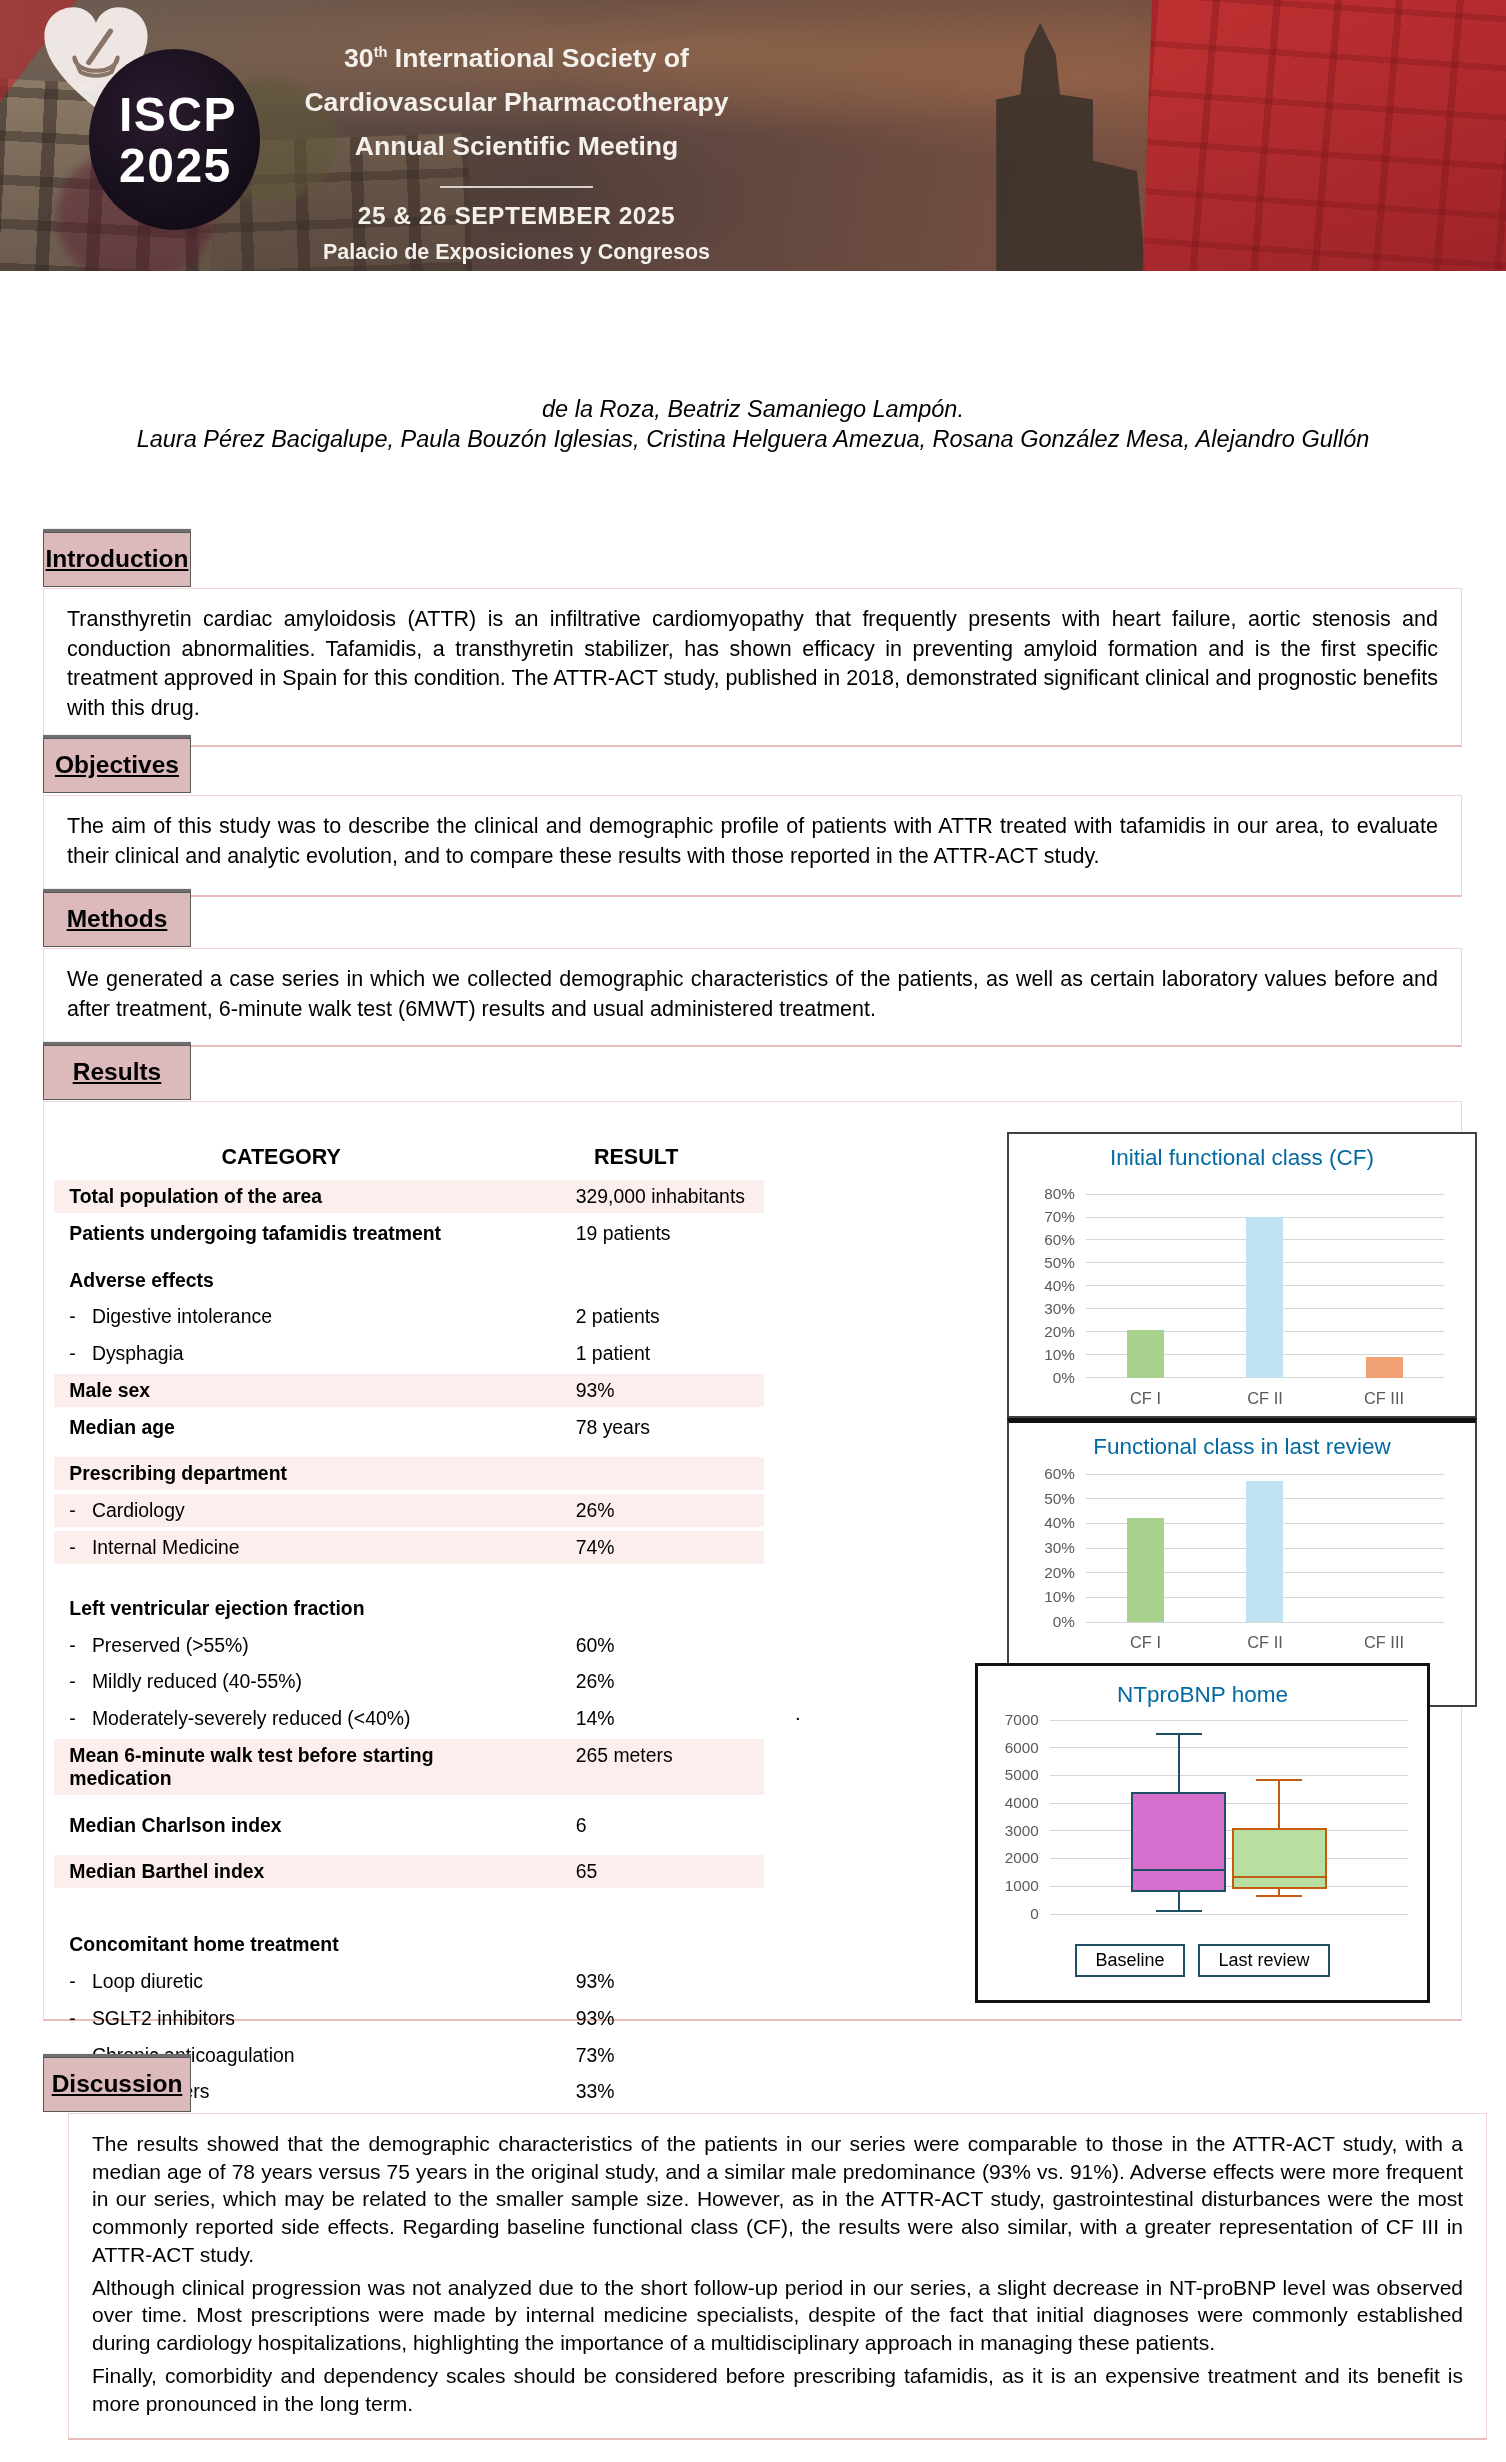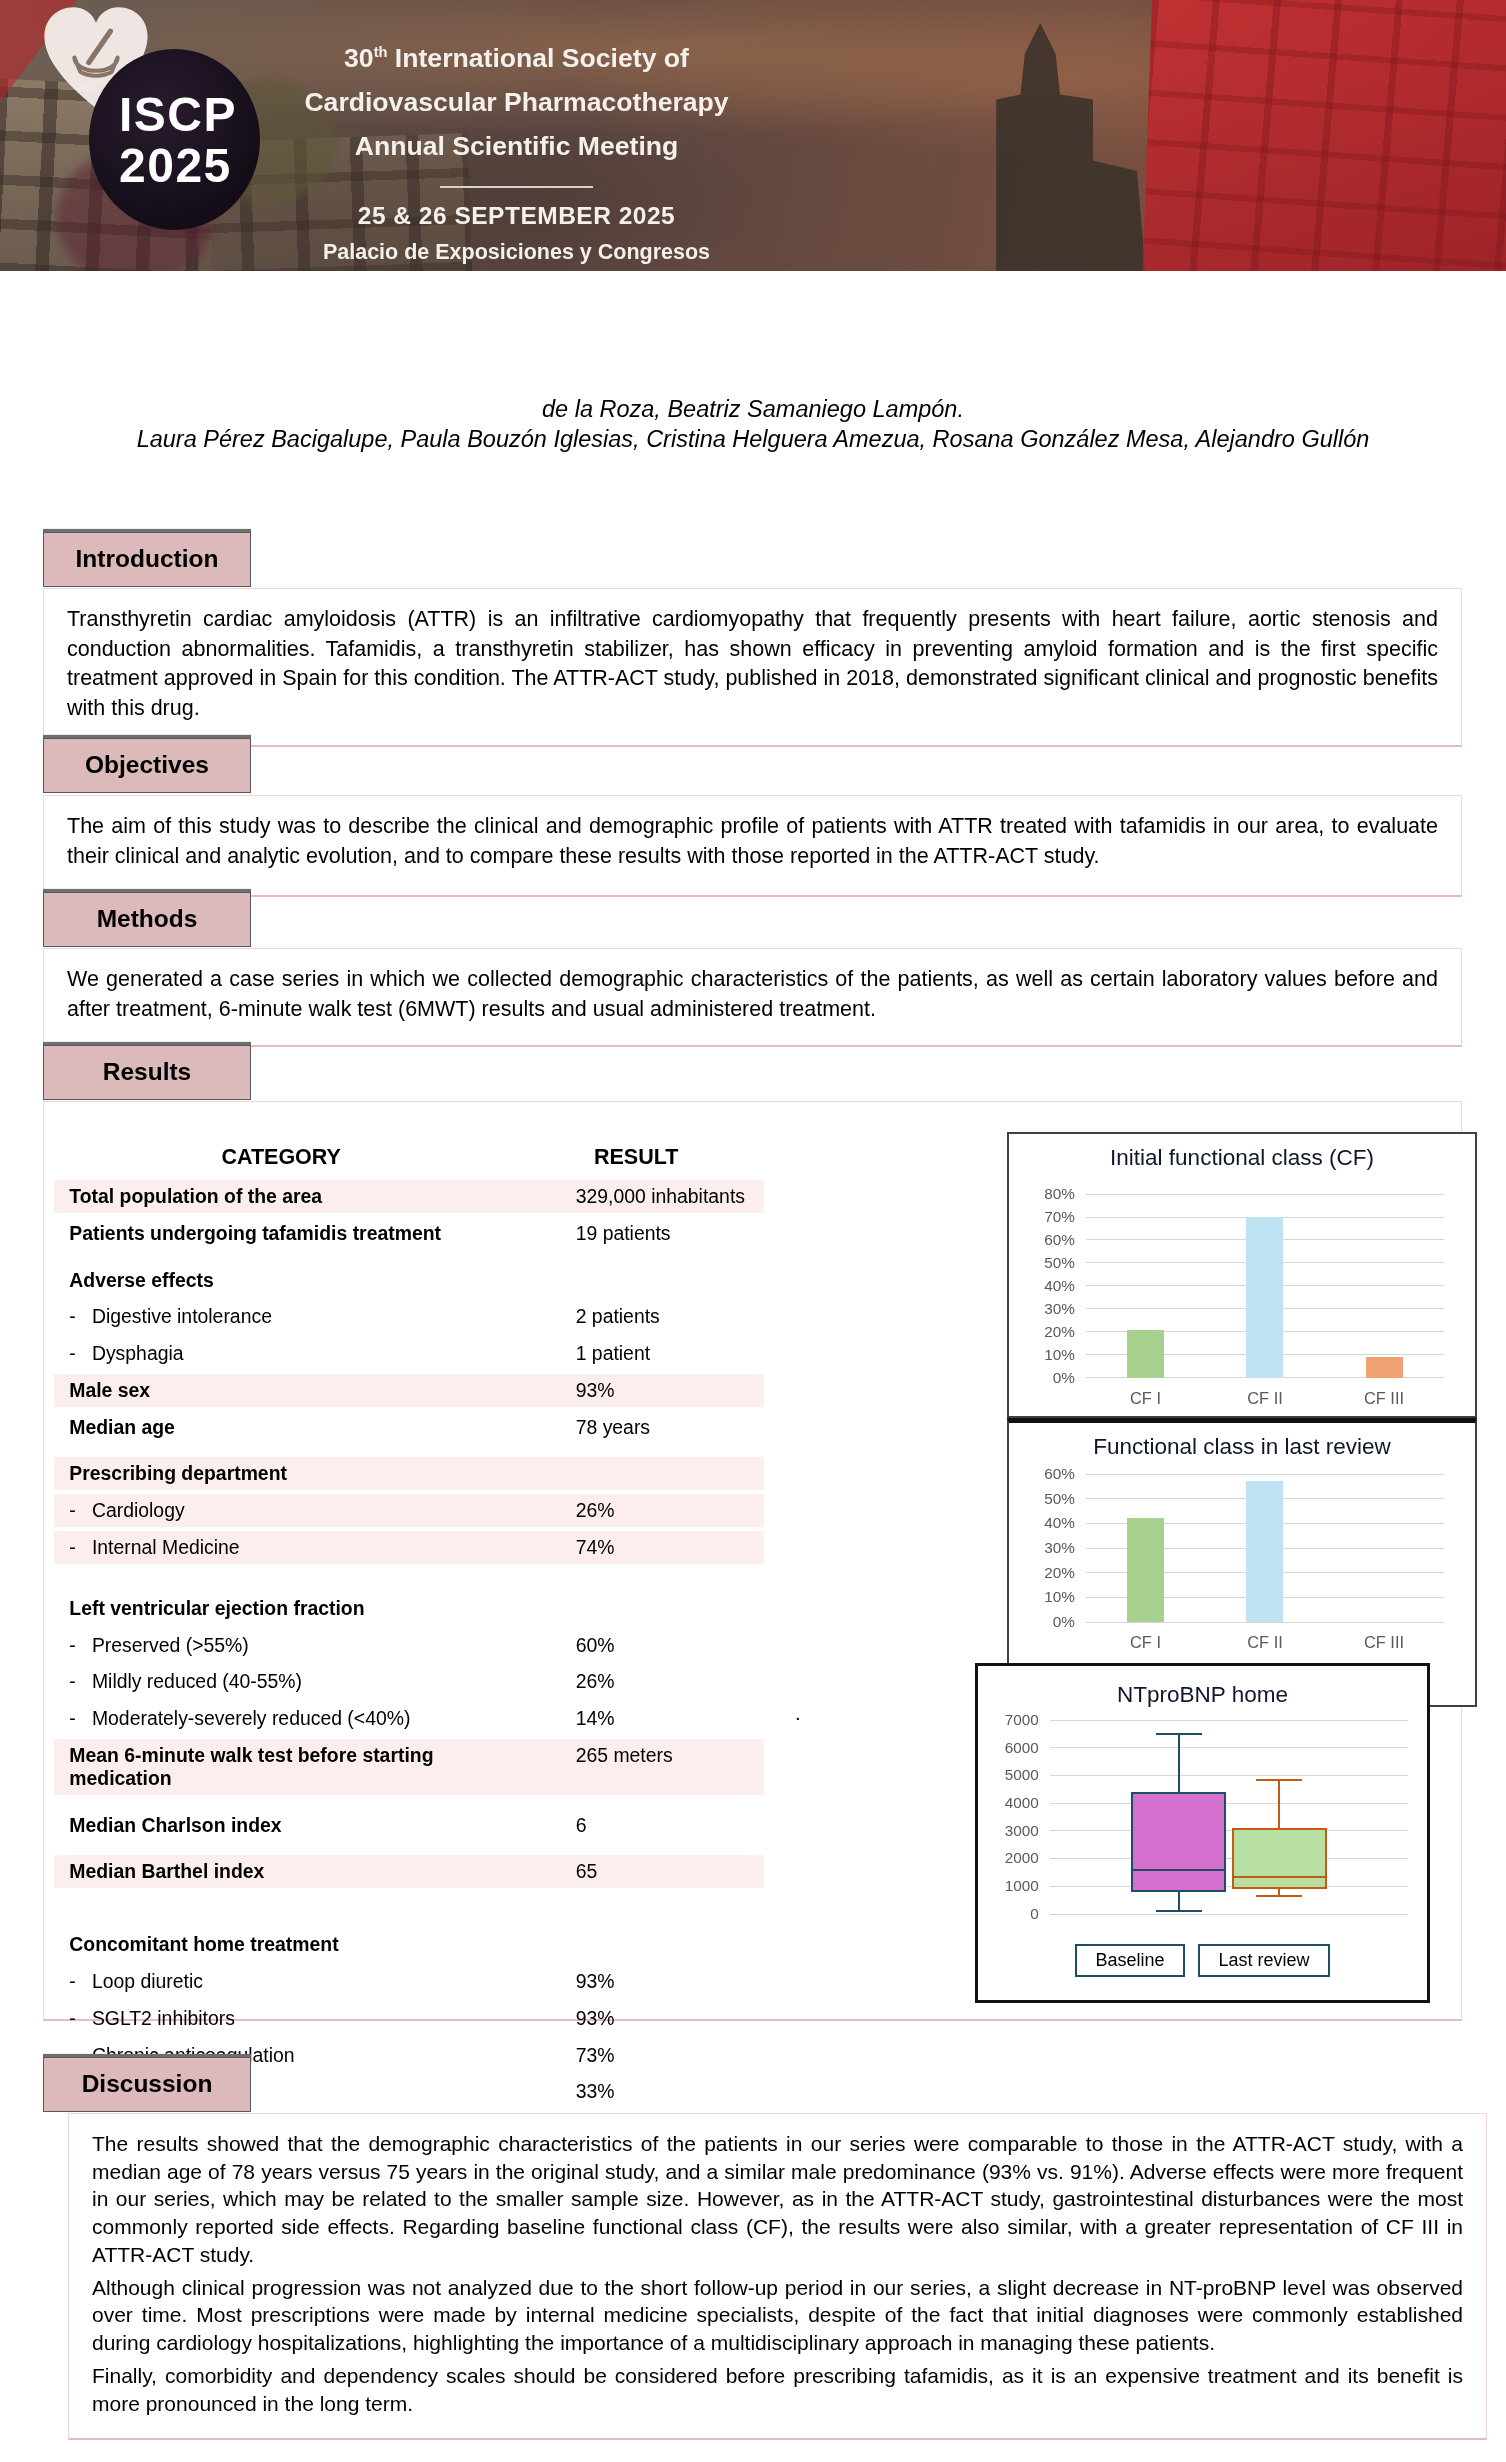--- a/index.html
+++ b/index.html
@@ -47,22 +47,22 @@
   .bvenue{font-size:21.5px;margin-top:10.2px;font-weight:600;}
   .bcity{font-size:21.5px;margin-top:6.1px;font-weight:600;}
 
   
   .title-box{position:absolute;left:28px;top:308px;width:1433px;box-sizing:border-box;background:#dcb9ba;
     border:1.5px solid #0d0d0d;box-shadow:0 -3.6px 0 #4f4f4f;text-align:center;padding:13.3px 5.1px;
     font-size:29px;font-weight:bold;letter-spacing:0.3px;}
   .authors{position:absolute;left:0;top:394px;width:1506px;text-align:center;font-style:italic;font-size:23.5px;line-height:30px;}
 
   
-  .sec-label{position:absolute;left:43px;width:208px;box-sizing:border-box;background:#dcb9ba;
-    border:1.5px solid #595959;box-shadow:0 -3.1px 0 #6e6e6e;text-align:center;font-weight:bold;font-size:24.5px;padding:12.3px 0;}
+  .sec-label{position:absolute;left:43px;width:148px;box-sizing:border-box;background:#dcb9ba;
+    border:1.5px solid #595959;box-shadow:0 -3.1px 0 #6e6e6e;text-align:center;font-weight:bold;font-size:24.5px;padding:12.3px 0;text-decoration:underline;}
   .panel{position:absolute;left:43px;width:1419px;box-sizing:border-box;background:#fff;
     border:1.5px solid #f2d5d5;border-bottom:2px solid #e9bcbc;padding:16px 23px;
     font-size:21.5px;line-height:1.38;text-align:justify;}
   .panel p{margin:0 0 5.1px 0;}
 
   
   .rtable{position:absolute;left:54px;top:1145px;width:710px;}
   .thead{display:flex;margin-bottom:10.2px;}
   .th1{width:64%;text-align:center;font-weight:bold;font-size:21.5px;}
   .th2{flex:1;text-align:center;font-weight:bold;font-size:21.5px;}
@@ -74,21 +74,21 @@
   .trow.g3{margin-top:40px;}
   .tc1{width:calc(64% - 15.3px);padding-right:5.1px;white-space:pre-wrap;}
   .tc2{flex:1;padding-left:72px;}
   .stray{position:absolute;left:795px;top:1702px;font-size:20.4px;}
 
   
   .chart{position:absolute;background:#fff;box-sizing:border-box;}
   .c1{left:1007px;top:1132px;width:470px;height:286px;border:2.6px solid #404040;}
   .c2{left:1007px;top:1418px;width:470px;height:289px;border:2.6px solid #404040;border-top:5.1px solid #111;}
   .c3{left:975px;top:1663px;width:455px;height:340px;border:3.6px solid #111;}
-  .ctitle{position:absolute;top:11.2px;left:0;right:0;text-align:center;color:#0f172a;font-size:22.5px;}
+  .ctitle{position:absolute;top:11.2px;left:0;right:0;text-align:center;color:#0369a1;font-size:22.5px;}
   .plot{position:absolute;}
   .c1 .plot{left:77px;top:60px;width:358px;height:184px;}
   .c2 .plot{left:77px;top:51px;width:358px;height:148px;}
   .c3 .plot{left:72px;top:54px;width:358px;height:194px;}
   .grid{position:absolute;left:0;right:0;height:1px;background:#d6d6d6;}
   .ytick{position:absolute;right:calc(100% + 11.2px);width:66px;text-align:right;font-size:15.3px;color:#595959;line-height:18.4px;}
   .xtick{position:absolute;width:102px;text-align:center;font-size:16.4px;color:#595959;}
   .vbar{position:absolute;}
   .bpart{position:absolute;box-sizing:border-box;}
   .legend{position:absolute;left:0;right:0;top:278px;display:flex;justify-content:center;gap:13.3px;}

